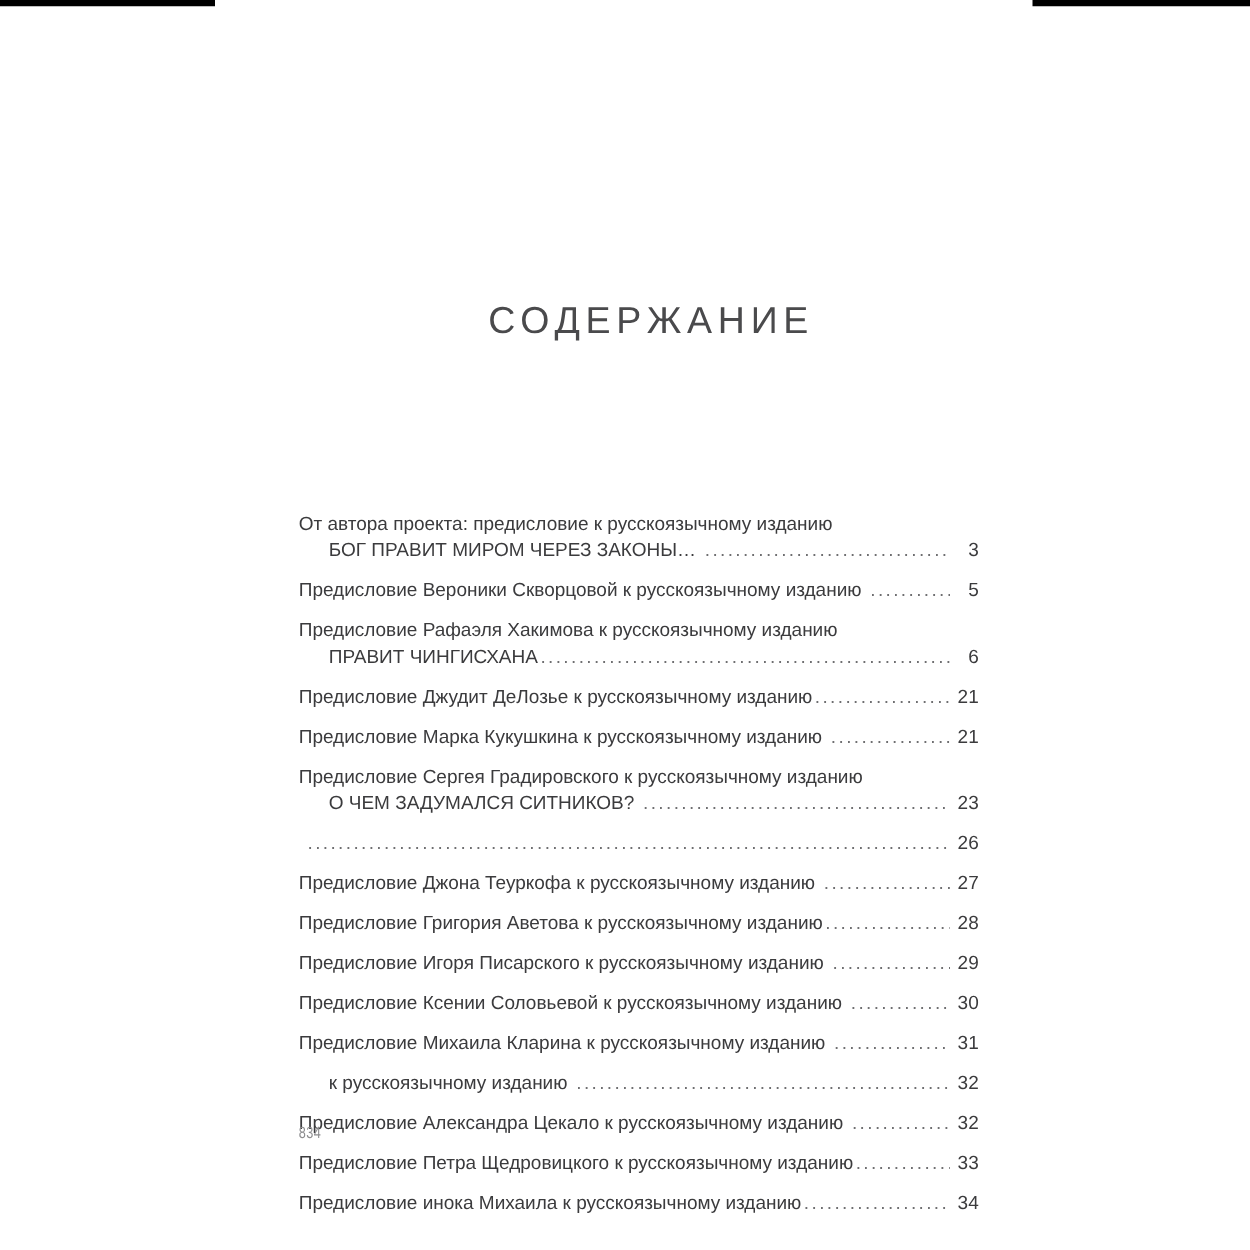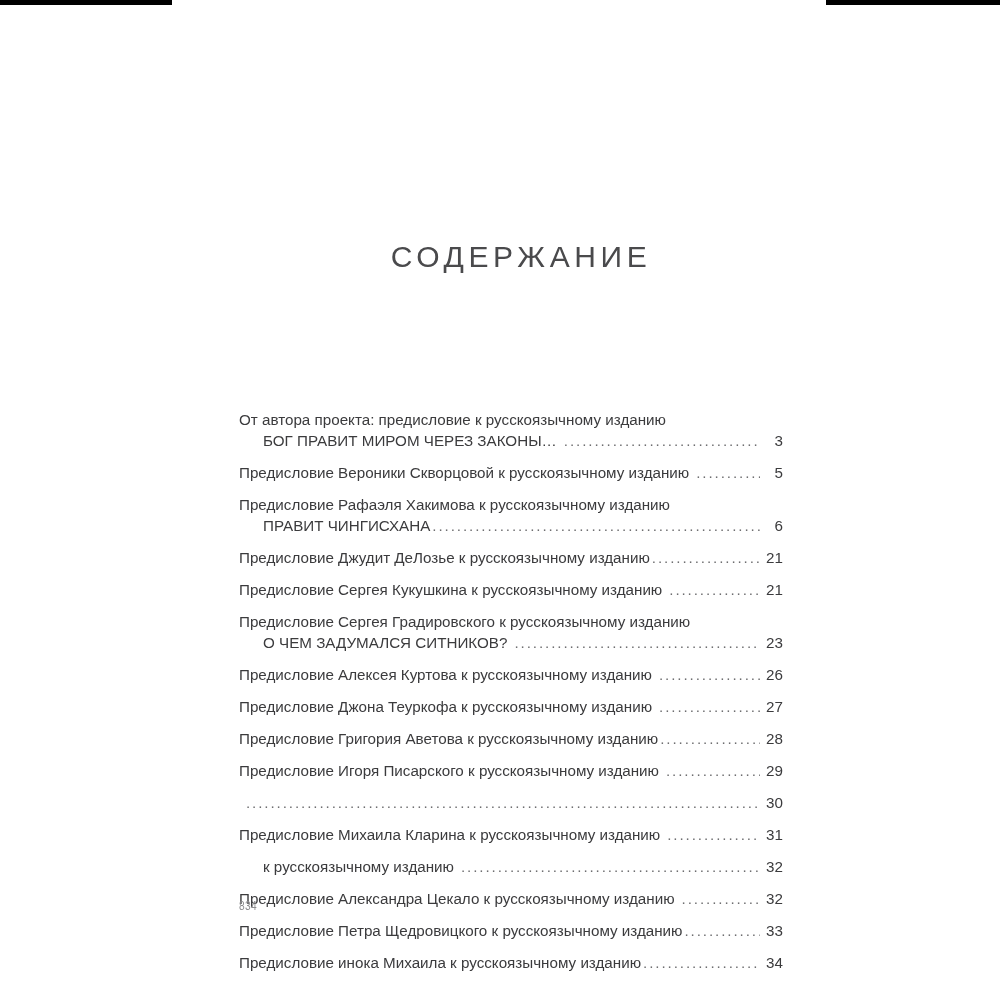--- a/index.html
+++ b/index.html
@@ -149,38 +149,37 @@
       </div>
       <div class="toc-entry">
         <div class="toc-line">
           <span class="line-text">Предисловие Джудит ДеЛозье к русскоязычному изданию</span>
           <span class="leader"></span>
           <span class="page-num">21</span>
         </div>
       </div>
       <div class="toc-entry">
         <div class="toc-line">
-          <span class="line-text">Предисловие Сергея Кукушкина к русскоязычному изданию</span>
+          <span class="line-text">Предисловие Марка Кукушкина к русскоязычному изданию</span>
           <span class="leader gap"></span>
           <span class="page-num">21</span>
         </div>
       </div>
       <div class="toc-entry">
         <div class="toc-line">
           <span class="line-text">Предисловие Сергея Градировского к русскоязычному изданию</span>
         </div>
         <div class="toc-line sub">
           <span class="line-text">О ЧЕМ ЗАДУМАЛСЯ СИТНИКОВ?</span>
           <span class="leader gap"></span>
           <span class="page-num">23</span>
         </div>
       </div>
       <div class="toc-entry">
         <div class="toc-line">
-          <span class="line-text">Предисловие Алексея Куртова к русскоязычному изданию</span>
           <span class="leader gap"></span>
           <span class="page-num">26</span>
         </div>
       </div>
       <div class="toc-entry">
         <div class="toc-line">
           <span class="line-text">Предисловие Джона Теуркофа к русскоязычному изданию</span>
           <span class="leader gap"></span>
           <span class="page-num">27</span>
         </div>
@@ -194,20 +193,21 @@
       </div>
       <div class="toc-entry">
         <div class="toc-line">
           <span class="line-text">Предисловие Игоря Писарского к русскоязычному изданию</span>
           <span class="leader gap"></span>
           <span class="page-num">29</span>
         </div>
       </div>
       <div class="toc-entry">
         <div class="toc-line">
+          <span class="line-text">Предисловие Ксении Соловьевой к русскоязычному изданию</span>
           <span class="leader gap"></span>
           <span class="page-num">30</span>
         </div>
       </div>
       <div class="toc-entry">
         <div class="toc-line">
           <span class="line-text">Предисловие Михаила Кларина к русскоязычному изданию</span>
           <span class="leader gap"></span>
           <span class="page-num">31</span>
         </div>

